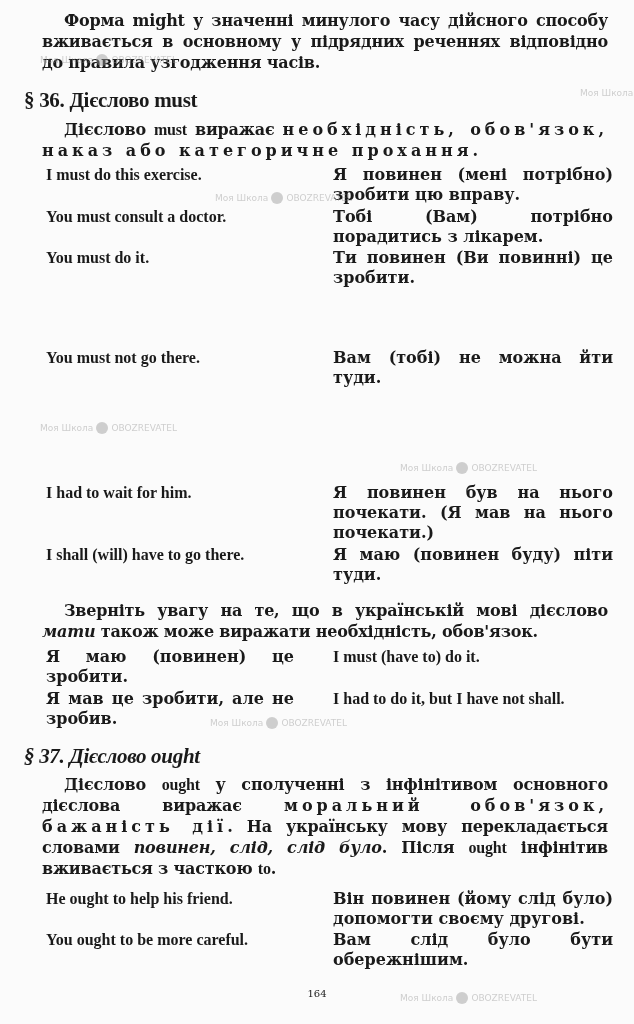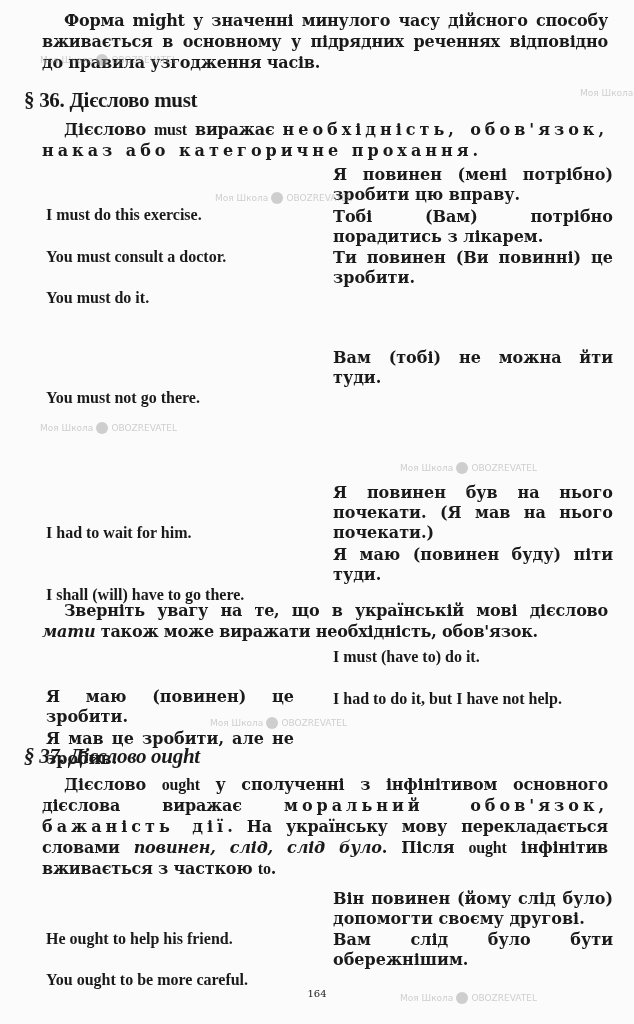--- a/index.html
+++ b/index.html
@@ -18,21 +18,21 @@
   .indent { text-indent: 22px; }
   .h {
     position: absolute; left: 0; width: 634px; 
     font-family: "Liberation Serif", serif; font-weight: bold; font-size: 21px;
     letter-spacing: -0.3px;
     margin-left: 24px;
   }
   .sp { letter-spacing: 4px; }
   .i { font-style: italic; }
   .row { position: absolute; left: 46px; width: 568px; font-size: 16px; line-height: 20px; font-weight: bold; }
-  .row .l { position: absolute; left: 0; width: 248px; text-align: justify; margin-top: 40px; }
+  .row .l { position: absolute; left: 0; width: 248px; text-align: justify; }
   .row .r { position: absolute; left: 287px; width: 280px; text-align: justify; }
   .en { font-family: "Liberation Serif", serif; font-size: 16px; font-weight: bold; }
   .pageno { position: absolute; top: 986px; left: 0; width: 634px; text-align: center; font-weight: normal; font-size: 10px; }
   .wm {
     position: absolute; font-family: "DejaVu Sans", sans-serif; font-size: 9px;
     color: rgba(150,150,150,0.45); white-space: nowrap; pointer-events: none; margin-left: 40px;
   }
   .wm .c {
     display: inline-block; width: 12px; height: 12px; border-radius: 50%;
     background: rgba(150,150,150,0.45); vertical-align: middle; margin: 0 3px;
@@ -85,21 +85,21 @@
   <div class="p indent" style="top:598px;">
     <span>Зверніть увагу на те, що в українській мові дієслово </span><span class="i">мати</span><span> також може виражати необхідність, обов'язок.</span>
   </div>
 
   <div class="row" style="top:645px;">
     <div class="l">Я маю (повинен) це зробити.</div>
     <div class="r en">I must (have to) do it.</div>
   </div>
   <div class="row" style="top:687px;">
     <div class="l">Я мав це зробити, але не зробив.</div>
-    <div class="r en">I had to do it, but I have not help.</div>
+    <div class="r en">I had to do it, but I have not shall.</div>
   </div>
 
   <div class="h" style="top:742px;font-style:italic;">§ 37. Дієслово ought</div>
 
   <div class="p indent" style="top:772px;">
     <span>Дієслово </span><span class="en">ought</span><span> у сполученні з інфінітивом основного дієслова виражає </span><span class="sp">моральний обов'язок, бажаність дії</span><span>. На українську мову перекладається словами </span><span class="i">повинен, слід, слід було</span><span>. Після </span><span class="en">ought</span><span> інфінітив вживається з часткою </span><span class="en">to</span><span>.</span>
   </div>
 
   <div class="row" style="top:887px;">
     <div class="l en">He ought to help his friend.</div>

